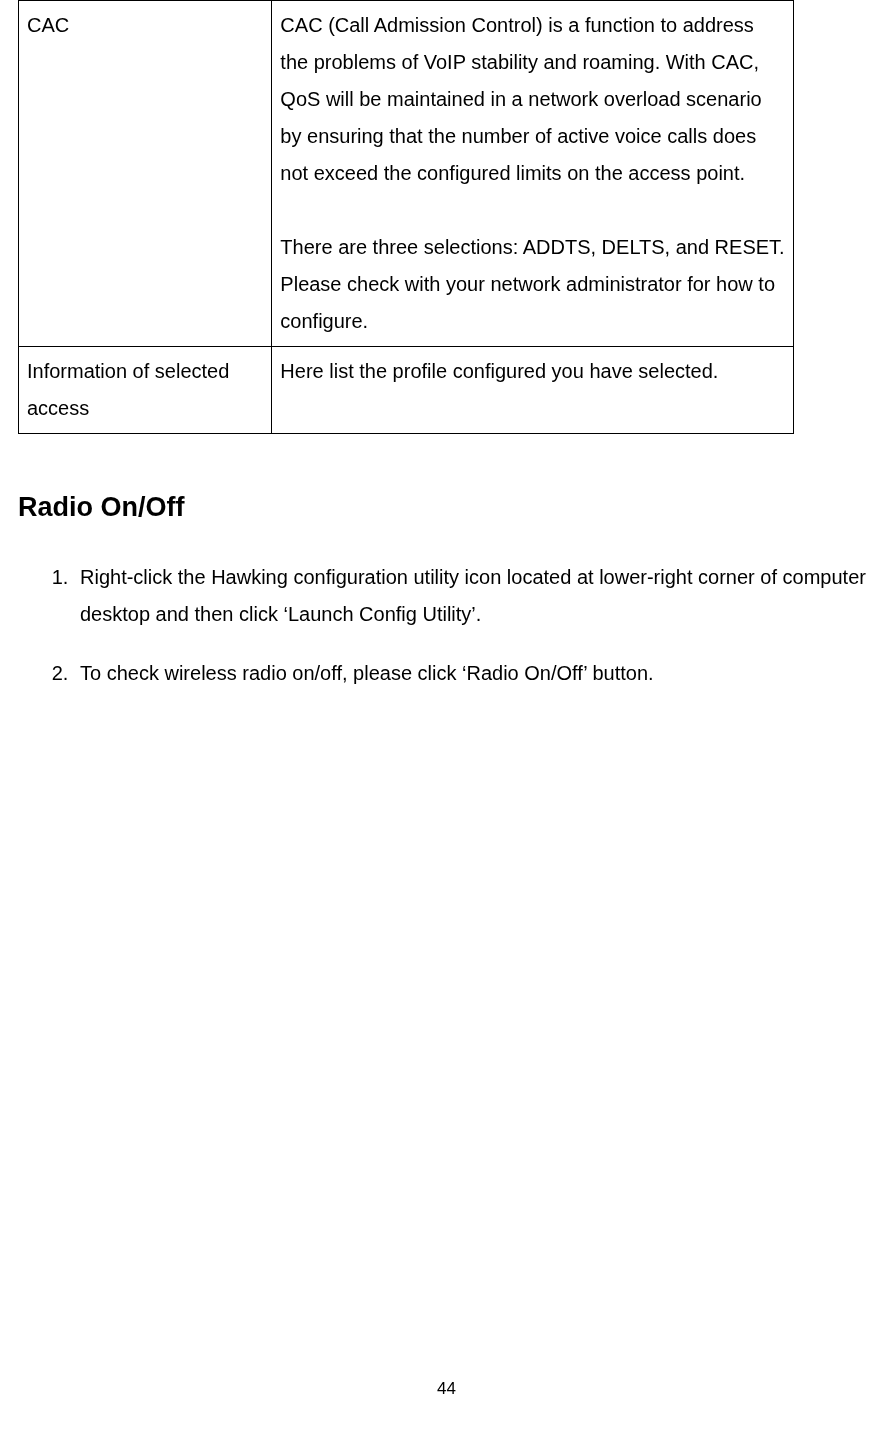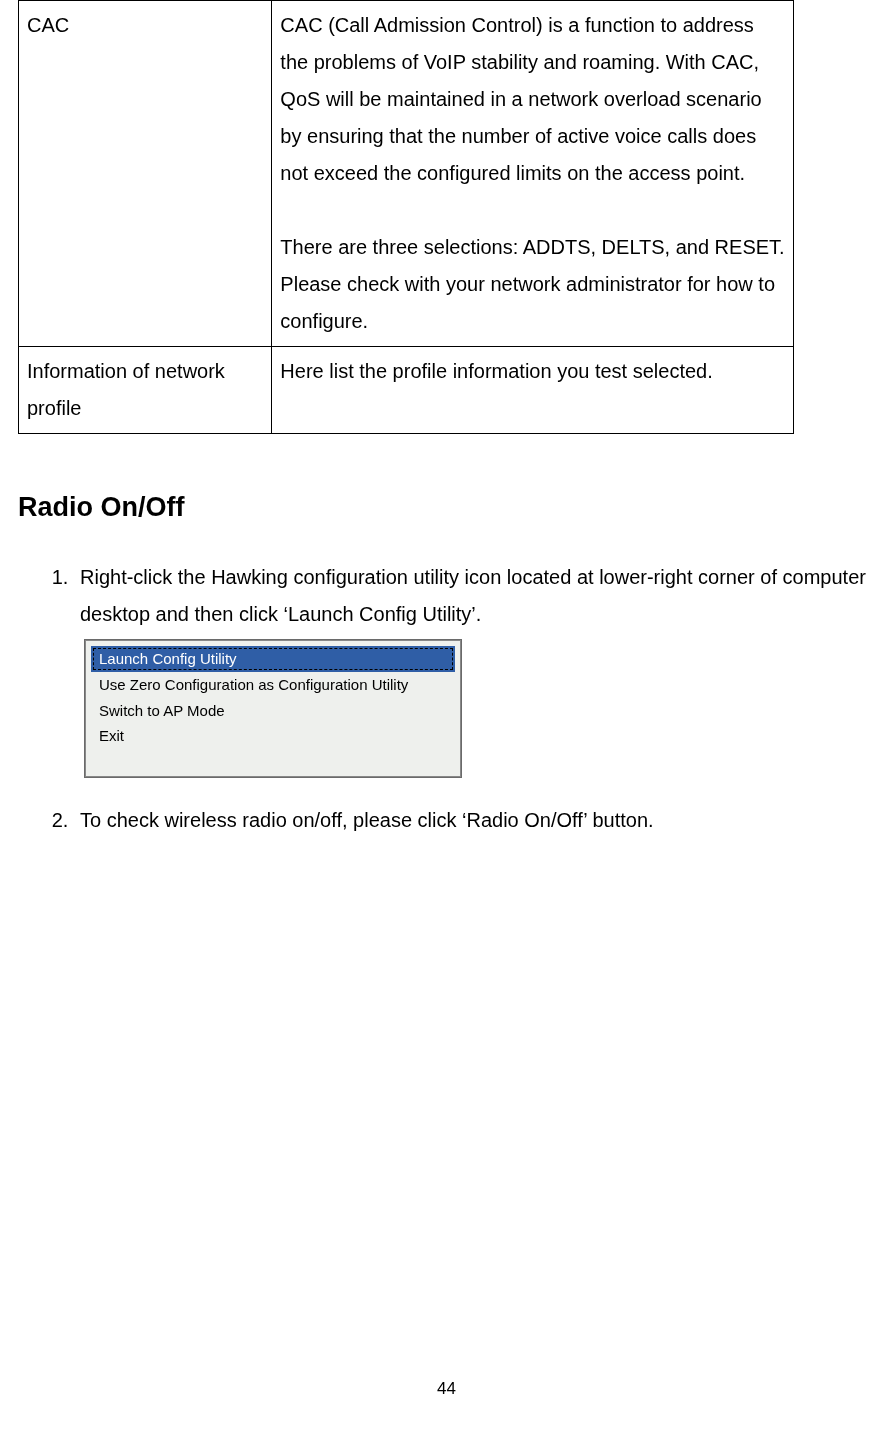--- a/index.html
+++ b/index.html
@@ -98,40 +98,32 @@
     <tbody>
         <tr>
       <td class="term">CAC</td>
       <td class="desc">
         <span>CAC (Call Admission Control) is a function to address the problems of VoIP stability and roaming. With CAC, QoS will be maintained in a network overload scenario by ensuring that the number of active voice calls does not exceed the configured limits on the access point.</span>
         <div class="para-gap"></div>
         <span>There are three selections: ADDTS, DELTS, and RESET. Please check with your network administrator for how to configure.</span>
       </td>
     </tr>
     <tr>
-      <td class="term">Information of network profile</td>
-      <td class="desc">Here list the profile information you test selected.</td>
+      <td class="term">Information of selected access</td>
+      <td class="desc">Here list the profile configured you have selected.</td>
     </tr>
   </tbody>
     </table>
 
   <h2 class="section">Radio On/Off</h2>
 
 
   <ol class="steps">
     <li>
       <span>Right-click the Hawking configuration utility icon located at lower-right corner of computer desktop and then click ‘Launch Config Utility’.</span>
-      <div class="menu-box-wrap">
-        <div class="menu-box">
-          <div class="menu-item sel">Launch Config Utility</div>
-          <div class="menu-item">Use Zero Configuration as Configuration Utility</div>
-          <div class="menu-item">Switch to AP Mode</div>
-          <div class="menu-item">Exit</div>
-        </div>
-      </div>
     </li>
     <li>
       <span>To check wireless radio on/off, please click ‘Radio On/Off’ button.</span>
     </li>
   </ol>
 
   <div class="page-num">44</div>
 </div>
 
 </body></html>

